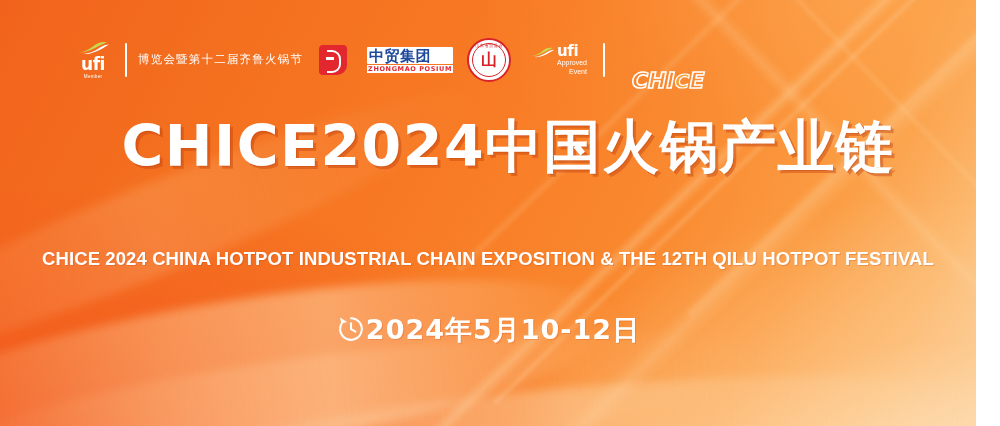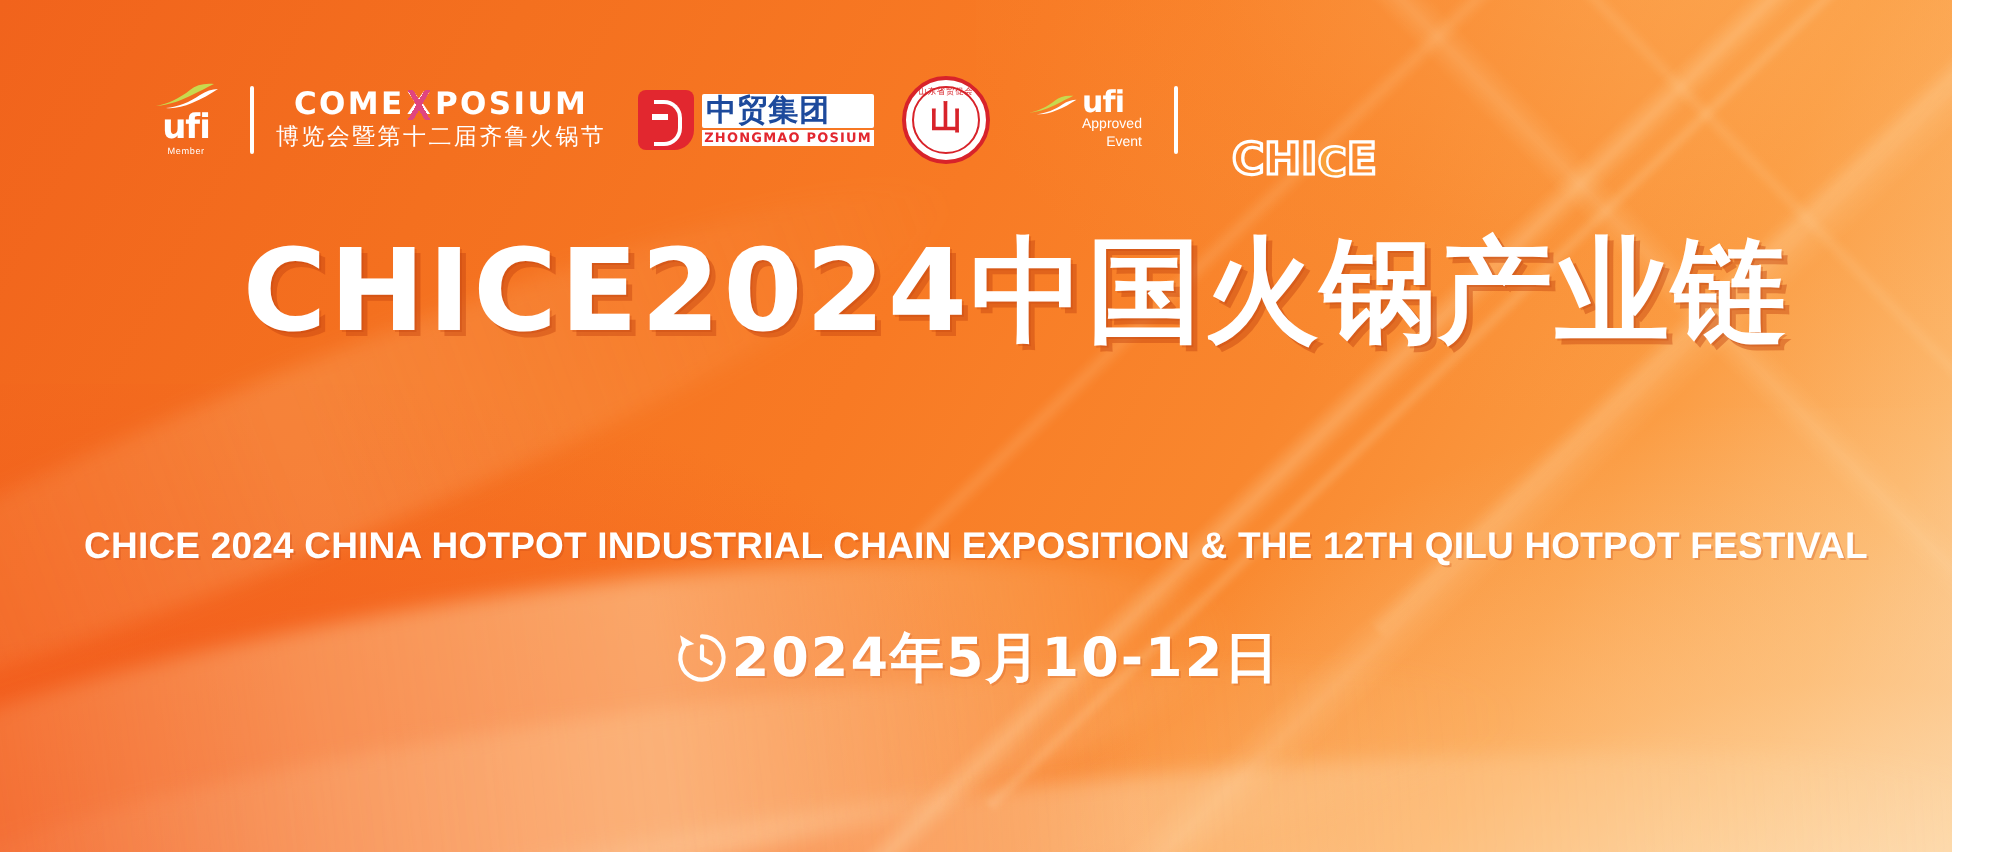--- a/index.html
+++ b/index.html
@@ -177,21 +177,21 @@
   }
   .comex-cn {
     font-size: 11.5px;
     color: #ffffff;
     letter-spacing: 1.2px;
     white-space: nowrap;
     line-height: 1;
   }
 
   
-  .zhongmao { display: flex; align-items: center; gap: 4px; }
+  .zhongmao { display: flex; align-items: center; gap: 20px; }
   .zm-mark {
     width: 28px; height: 30px;
     background: #e2272f;
     border-radius: 4px 4px 10px 4px;
     position: relative;
     flex: none;
   }
   .zm-mark::before {
     content: "";
     position: absolute;
@@ -285,20 +285,21 @@
     line-height: 1.15;
     text-align: right;
     white-space: nowrap;
   }
 
   
   .chice-mark {
     margin-left: 16px;
     font-family: "DejaVu Sans", sans-serif;
     font-weight: bold;
+    font-style: italic;
     font-size: 22px;
     letter-spacing: 0px;
     color: transparent;
     -webkit-text-stroke: 1.6px #ffffff;
     line-height: 1;
     display: flex;
     align-items: center;
     white-space: nowrap;
     margin-top: 41px;
   }
@@ -328,21 +329,21 @@
     text-shadow:
        3px 3px 0 rgba(193,64,14,0.42),
        1px 1px 0 rgba(193,64,14,0.30);
     padding-left: 40px;
   }
   .headline-line.line2 { letter-spacing: 4px; }
 
   .subtitle-en {
     position: absolute;
     left: 0; right: 0;
-    top: 262px;
+    top: 248px;
     text-align: center;
     font-family: "Liberation Sans", "DejaVu Sans", sans-serif;
     font-weight: bold;
     font-size: 18.5px;
     letter-spacing: 0.1px;
     color: #ffffff;
     white-space: nowrap;
     z-index: 5;
     text-shadow: 1px 1px 0 rgba(196,70,18,0.28);
   }
@@ -401,25 +402,20 @@
         <path d="M2 12 C8 11 14 8 19 4 C22 1.5 26 0.5 31 1 C27 3 24 4.5 21 6 C15 9 9 11.5 2 12 Z" fill="#c8d94e"></path>
         <path d="M7 13 C13 12.5 19 10 24 6.5 C27 4.5 30 3.5 33 3.5 C29 6 25 8.5 20 10.5 C15.5 12.5 11 13.4 7 13 Z" fill="#ffffff"></path>
       </svg>
       <div class="ufi-word">ufi</div>
       <div class="ufi-sub">Member</div>
     </div>
 
     <div class="logo-sep"></div>
 
     <div class="comex">
-      <div class="comex-word">
-        <span>COME</span>
-        <span class="comex-x">X</span>
-        <span>POSIUM</span>
-      </div>
       <div class="comex-cn">博览会暨第十二届齐鲁火锅节</div>
     </div>
 
     <div style="width:16px"></div>
 
     <div class="zhongmao">
       <div class="zm-mark"></div>
       <div class="zm-text">
         <div class="zm-cn">中贸集团</div>
         <div class="zm-en">ZHONGMAO POSIUM</div>

